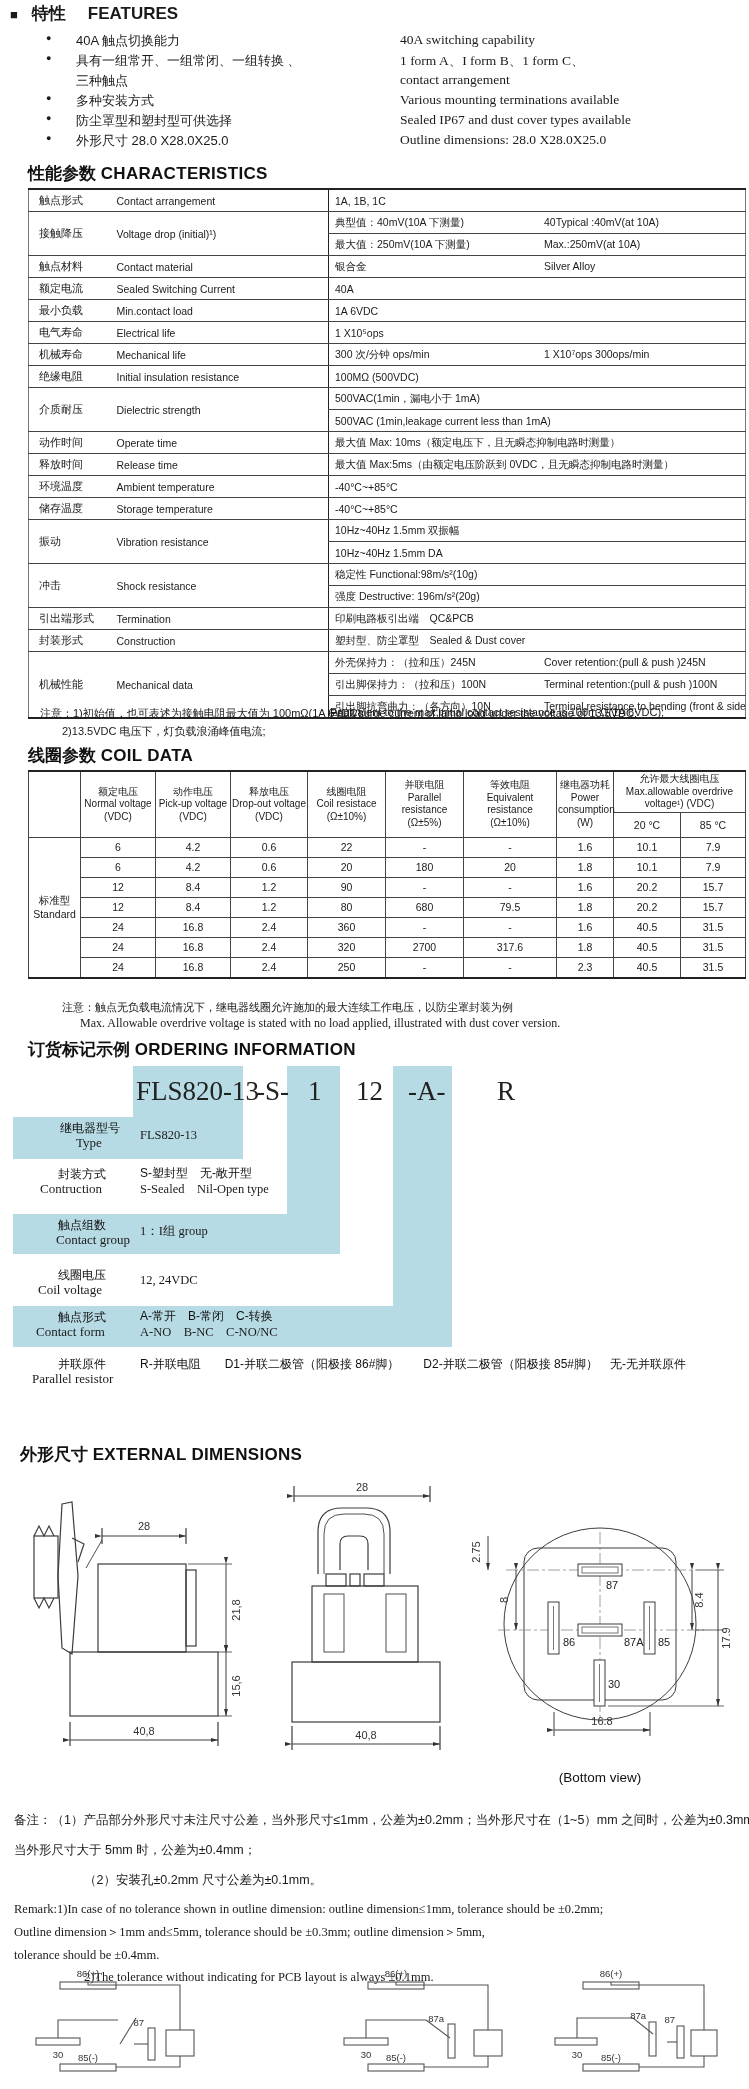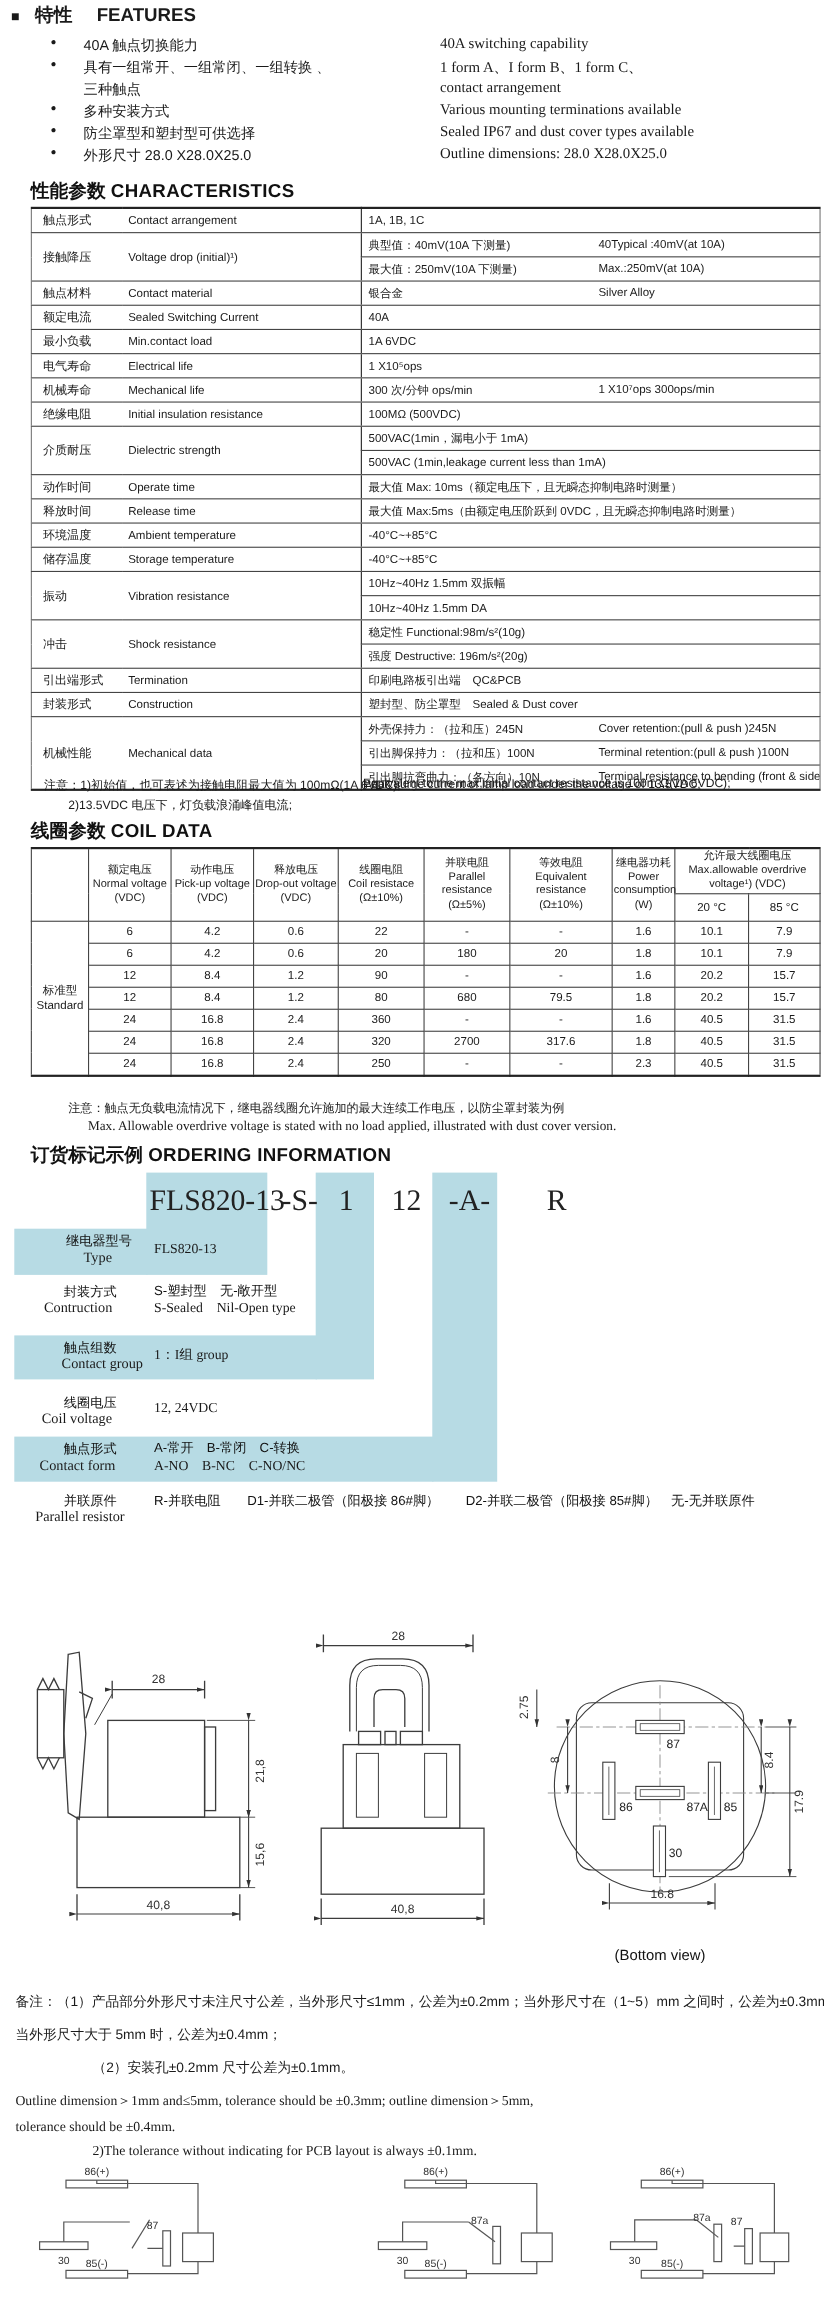--- a/index.html
+++ b/index.html
@@ -429,20 +429,24 @@
     <span class="ord-zh" style="left:58px;top:247px;">触点形式</span>
     <span class="ord-en" style="left:36px;top:262px;">Contact form</span>
     <span class="ord-zh" style="left:140px;top:246px;">A-常开　B-常闭　C-转换</span>
     <span class="ord-v" style="left:140px;top:262px;">A-NO　B-NC　C-NO/NC</span>
 
     <span class="ord-zh" style="left:58px;top:294px;">并联原件</span>
     <span class="ord-en" style="left:32px;top:309px;">Parallel resistor</span>
     <span class="ord-zh" style="left:140px;top:294px;">R-并联电阻　　D1-并联二极管（阳极接 86#脚）　　D2-并联二极管（阳极接 85#脚）　无-无并联原件</span>
   </div>
 
+  <div class="sec-title" style="top:1443px;left:20px;">
+    <span>外形尺寸</span>
+    <span class="en">EXTERNAL DIMENSIONS</span>
+  </div>
 
   <div class="draw">
 
     <svg style="left:12px;" width="250" height="318" viewBox="0 0 250 318">
       <defs>
           <marker id="m1" markerWidth="8" markerHeight="6" refX="7" refY="2" orient="auto">
             <path d="M0,0 L7,2 L0,4 z" fill="#333"></path>
           </marker>
         </defs>
       <g stroke="#3c3c3c" fill="none" stroke-width="1.2">
@@ -545,20 +549,21 @@
       <text class="dim" x="282" y="160" text-anchor="middle" transform="rotate(-90 282 160)">17.9</text>
       <text class="dim" x="154" y="247" text-anchor="middle">16.8</text>
       <text class="cap" x="152" y="304" text-anchor="middle">(Bottom view)</text>
     </svg>
   </div>
 
   <div class="remarks">
       <div class="rm-line rm-zh">备注：（1）产品部分外形尺寸未注尺寸公差，当外形尺寸≤1mm，公差为±0.2mm；当外形尺寸在（1~5）mm 之间时，公差为±0.3mm</div>
       <div class="rm-line rm-zh">当外形尺寸大于 5mm 时，公差为±0.4mm；</div>
       <div class="rm-line rm-zh rm-ind">（2）安装孔±0.2mm 尺寸公差为±0.1mm。</div>
+      <div class="rm-line rm-en">Remark:1)In case of no tolerance shown in outline dimension: outline dimension≤1mm, tolerance should be ±0.2mm;</div>
       <div class="rm-line rm-en">Outline dimension＞1mm and≤5mm, tolerance should be ±0.3mm; outline dimension＞5mm,</div>
       <div class="rm-line rm-en">tolerance should be ±0.4mm.</div>
       <div class="rm-line rm-en rm-ind">2)The tolerance without indicating for PCB layout is always ±0.1mm.</div>
     </div>
 
   <div class="circ">
 
     <svg style="left:22px;" width="190" height="123" viewBox="0 0 190 123">
       <g stroke="#555" fill="none" stroke-width="1.1">
         <rect x="38" y="16" width="56" height="7"></rect>

